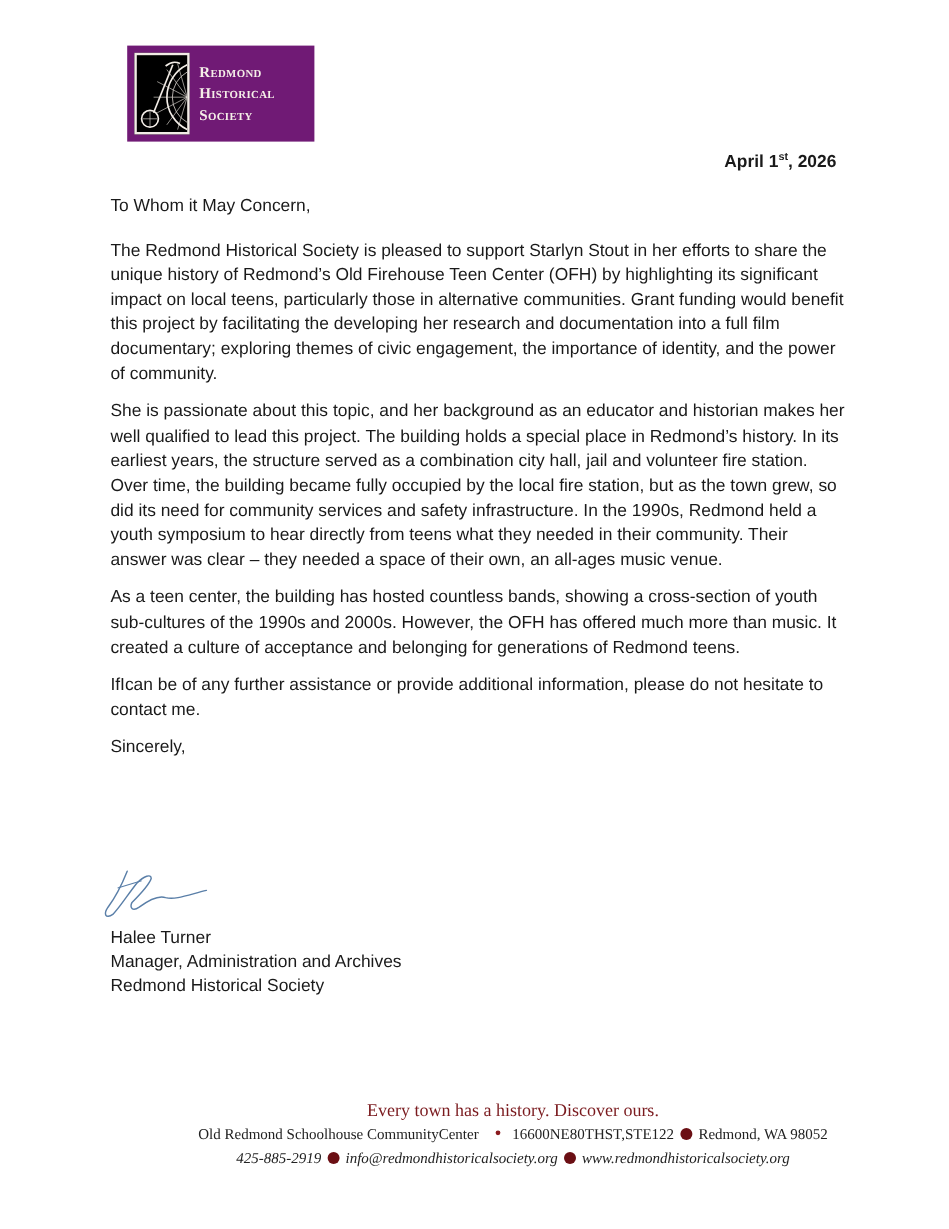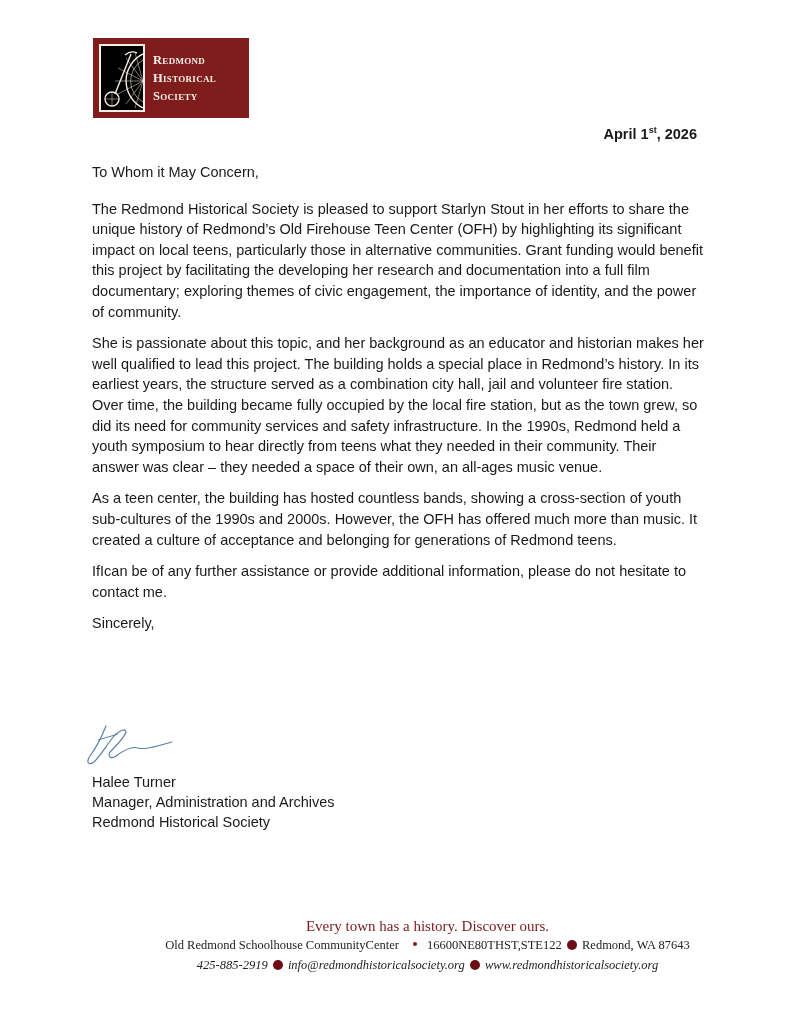--- a/index.html
+++ b/index.html
@@ -1,19 +1,19 @@
 <!DOCTYPE html>
 <html><head>
 <meta charset="utf-8">
 <style>
   html, body { margin: 0; padding: 0; background: #ffffff; }
   body { width: 791px; height: 1024px; position: relative; overflow: hidden;
          font-family: "Liberation Sans", "DejaVu Sans", sans-serif; color: #1a1a1a; }
-  .logo { position: absolute; left: 93px; top: 38px; width: 156px; height: 80px;
-          background: #7f1d1d; box-sizing: border-box; }
+  .logo { position: absolute; left: 106px; top: 38px; width: 156px; height: 80px;
+          background: #701a75; box-sizing: border-box; }
   .logo .panel { position: absolute; left: 6px; top: 6px; width: 46px; height: 68px;
           background: #000; border: 2px solid #f2ece6; box-sizing: border-box; }
   .logo .panel svg { position: absolute; left: 0; top: 0; }
   .logo .name { position: absolute; left: 60px; top: 13px; color: #f5efe8;
           font-family: "Liberation Serif", "DejaVu Serif", serif; font-weight: bold;
           font-size: 12.5px; line-height: 18px; letter-spacing: 0.3px; font-variant: small-caps; }
   .logo .name div { white-space: nowrap; }
   .date { position: absolute; right: 94px; top: 125px; font-size: 14.5px; font-weight: bold; }
   .date sup { font-size: 9px; }
   .letter { position: absolute; left: 92px; top: 162px; width: 612px; font-size: 14.5px;
@@ -90,21 +90,21 @@
 <div class="signoff">
   <div>Halee Turner</div>
   <div>Manager, Administration and Archives</div>
   <div>Redmond Historical Society</div>
 </div>
 
 <div class="footer tagline">Every town has a history. Discover ours.</div>
 <div class="footer addr">
   <span>Old Redmond Schoolhouse CommunityCenter</span><span class="bullet"></span><span>16600NE80THST,STE122</span>
   <span class="dot"></span>
-  <span>Redmond, WA 87643</span>
+  <span>Redmond, WA 98052</span>
 </div>
 <div class="footer contact">
   <span>425-885-2919</span>
   <span class="dot"></span>
   <span>info@redmondhistoricalsociety.org</span>
   <span class="dot"></span>
   <span>www.redmondhistoricalsociety.org</span>
 </div>
 
 </body></html>

